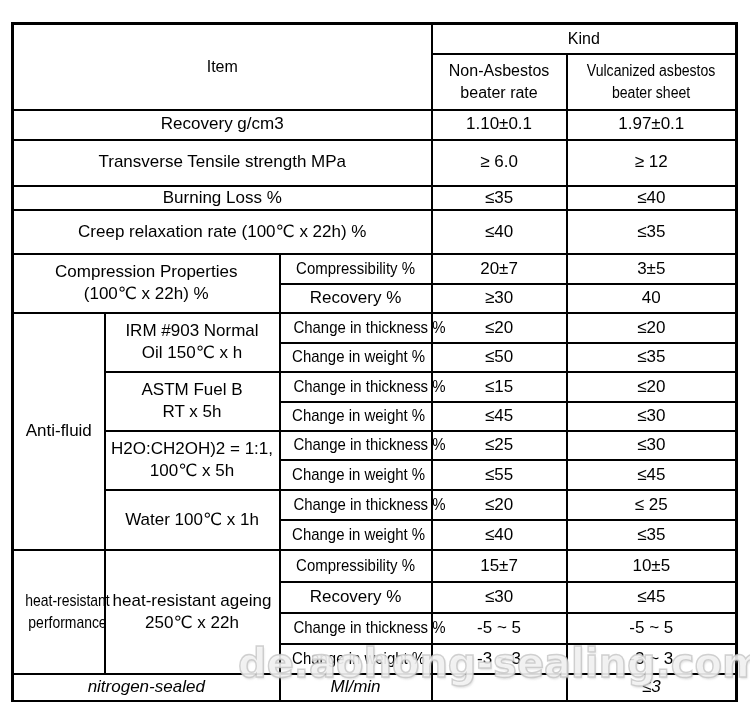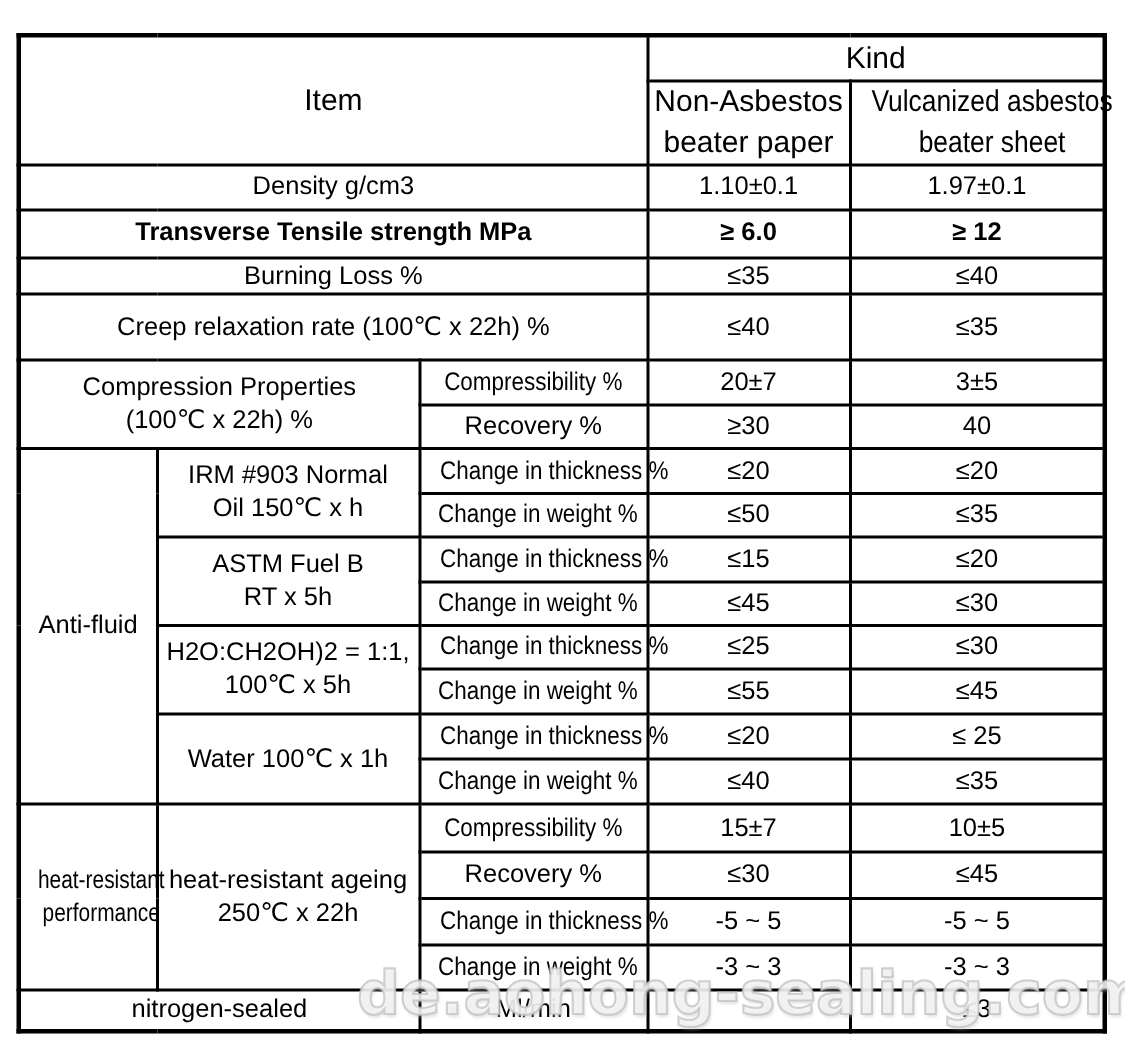--- a/index.html
+++ b/index.html
@@ -36,21 +36,21 @@
     padding: 0 2px;
     font-size: 17px;
     overflow: visible;
   }
   .cell-text {
     display: inline-block;
     white-space: pre;
     line-height: 1.32;
   }
   td.hdr {
-    font-size: 20px;
+    font-size: 16px;
   }
   td.sq .cell-text {
     transform: scaleX(0.88);
     transform-origin: center center;
   }
   td.sq2 .cell-text {
     transform: scaleX(0.82);
     transform-origin: center center;
   }
   .watermark {
@@ -81,30 +81,30 @@
       <col style="width:135px">
       <col style="width:170px">
     </colgroup>
     <tbody>
         <tr style="height: 30px;">
           <td colspan="3" rowspan="2" class="hdr"><span class="cell-text">Item</span></td>
           <td colspan="2" class="hdr"><span class="cell-text">Kind</span></td>
         </tr>
         <tr style="height: 56px;">
           <td class="hdr"><span class="cell-text">Non-Asbestos
-beater paper</span></td>
+beater rate</span></td>
           <td class="hdr sq"><span class="cell-text">Vulcanized asbestos
 beater sheet</span></td>
         </tr>
         <tr style="height: 30px;">
-          <td colspan="3"><span class="cell-text">Density g/cm3</span></td>
+          <td colspan="3"><span class="cell-text">Recovery g/cm3</span></td>
           <td><span class="cell-text">1.10±0.1</span></td>
           <td><span class="cell-text">1.97±0.1</span></td>
         </tr>
-        <tr style="height: 32px; font-weight: bold;">
+        <tr style="height: 46px;">
           <td colspan="3"><span class="cell-text">Transverse Tensile strength MPa</span></td>
           <td><span class="cell-text">≥ 6.0</span></td>
           <td><span class="cell-text">≥ 12</span></td>
         </tr>
         <tr style="height: 20px;">
           <td colspan="3"><span class="cell-text">Burning Loss %</span></td>
           <td><span class="cell-text">≤35</span></td>
           <td><span class="cell-text">≤40</span></td>
         </tr>
         <tr style="height: 44px;">
@@ -189,21 +189,21 @@
         <tr style="height: 31px;">
           <td class="sq"><span class="cell-text">Change in thickness %</span></td>
           <td><span class="cell-text">-5 ~ 5</span></td>
           <td><span class="cell-text">-5 ~ 5</span></td>
         </tr>
         <tr style="height: 30px;">
           <td class="sq"><span class="cell-text">Change in weight %</span></td>
           <td><span class="cell-text">-3 ~ 3</span></td>
           <td><span class="cell-text">-3 ~ 3</span></td>
         </tr>
-        <tr style="height: 28px;">
+        <tr style="height: 28px; font-style: italic;">
           <td colspan="2"><span class="cell-text">nitrogen-sealed</span></td>
           <td><span class="cell-text">Ml/min</span></td>
           <td><span class="cell-text"></span></td>
           <td><span class="cell-text">≤3</span></td>
         </tr>
       </tbody>
   </table>
 
   <div class="watermark">de.aohong-sealing.com</div>
 </div>

